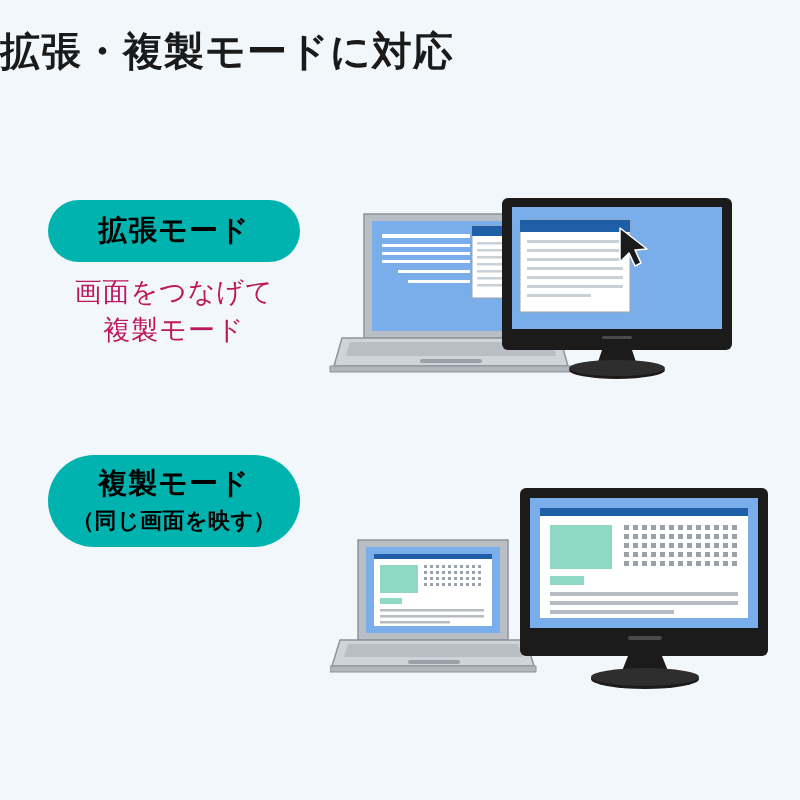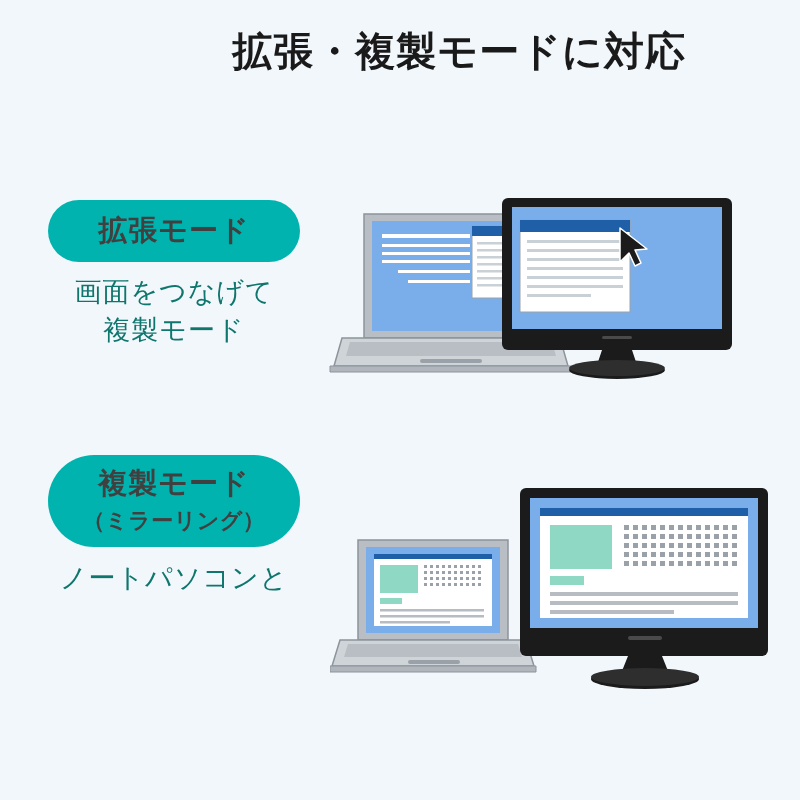--- a/index.html
+++ b/index.html
@@ -18,34 +18,33 @@
     width: 800px;
     height: 800px;
     background: #f2f7fb;
   }
   
   .title {
     position: absolute;
     top: 24px;
     left: 0;
     width: 677px;
-    text-align: right;
+    text-align: left;
     font-size: 40px;
     font-weight: bold;
     color: #1a1a1a;
     letter-spacing: 1px;
-    margin-left: 9px;
   }
 
   
   .pill {
     position: absolute;
     background: #00b3ae;
     border-radius: 48px;
-    color: #404040;
+    color: #000000;
     text-align: center;
     display: flex;
     flex-direction: column;
     align-items: center;
     justify-content: center;
   }
   .pill-1 {
     left: 48px;
     top: 200px;
     width: 252px;
@@ -70,21 +69,21 @@
     line-height: 1.2;
     letter-spacing: 0.5px;
   }
 
   
   .caption {
     position: absolute;
     width: 300px;
     left: 24px;
     text-align: center;
-    color: #0f766e;
+    color: #be185d;
     font-size: 27px;
     line-height: 1.4;
     letter-spacing: 1px;
   }
   .caption-1 { top: 274px; }
   .caption-2 { top: 560px; }
 
   
   .illus {
     position: absolute;
@@ -179,25 +178,24 @@
 
         <path d="M282,160 L312,160 L318,178 L276,178 Z" fill="#1b1b1b"></path>
         <ellipse cx="297" cy="180" rx="48" ry="9" fill="#1b1b1b"></ellipse>
         <ellipse cx="297" cy="178" rx="48" ry="8" fill="#2e2e2e"></ellipse>
       </g>
     </svg>
   </div>
 
   <div class="pill pill-2">
     <div class="pill-line-main">複製モード</div>
-    <div class="pill-line-sub">（ミラーリング）</div>
+    <div class="pill-line-sub">（同じ画面を映す）</div>
   </div>
 
   <div class="caption caption-2">
-    <div>ノートパソコンと</div>
   </div>
 
   <div class="illus illus-2">
     <svg width="440" height="220" viewBox="0 0 440 220">
 
       <g>
         <path d="M28,60 L178,60 L178,160 L28,160 Z" fill="#b9bec4" stroke="#8d949b" stroke-width="1.5"></path>
         <rect x="36" y="67" width="134" height="86" fill="#7aaeeb"></rect>
 
         <g>

